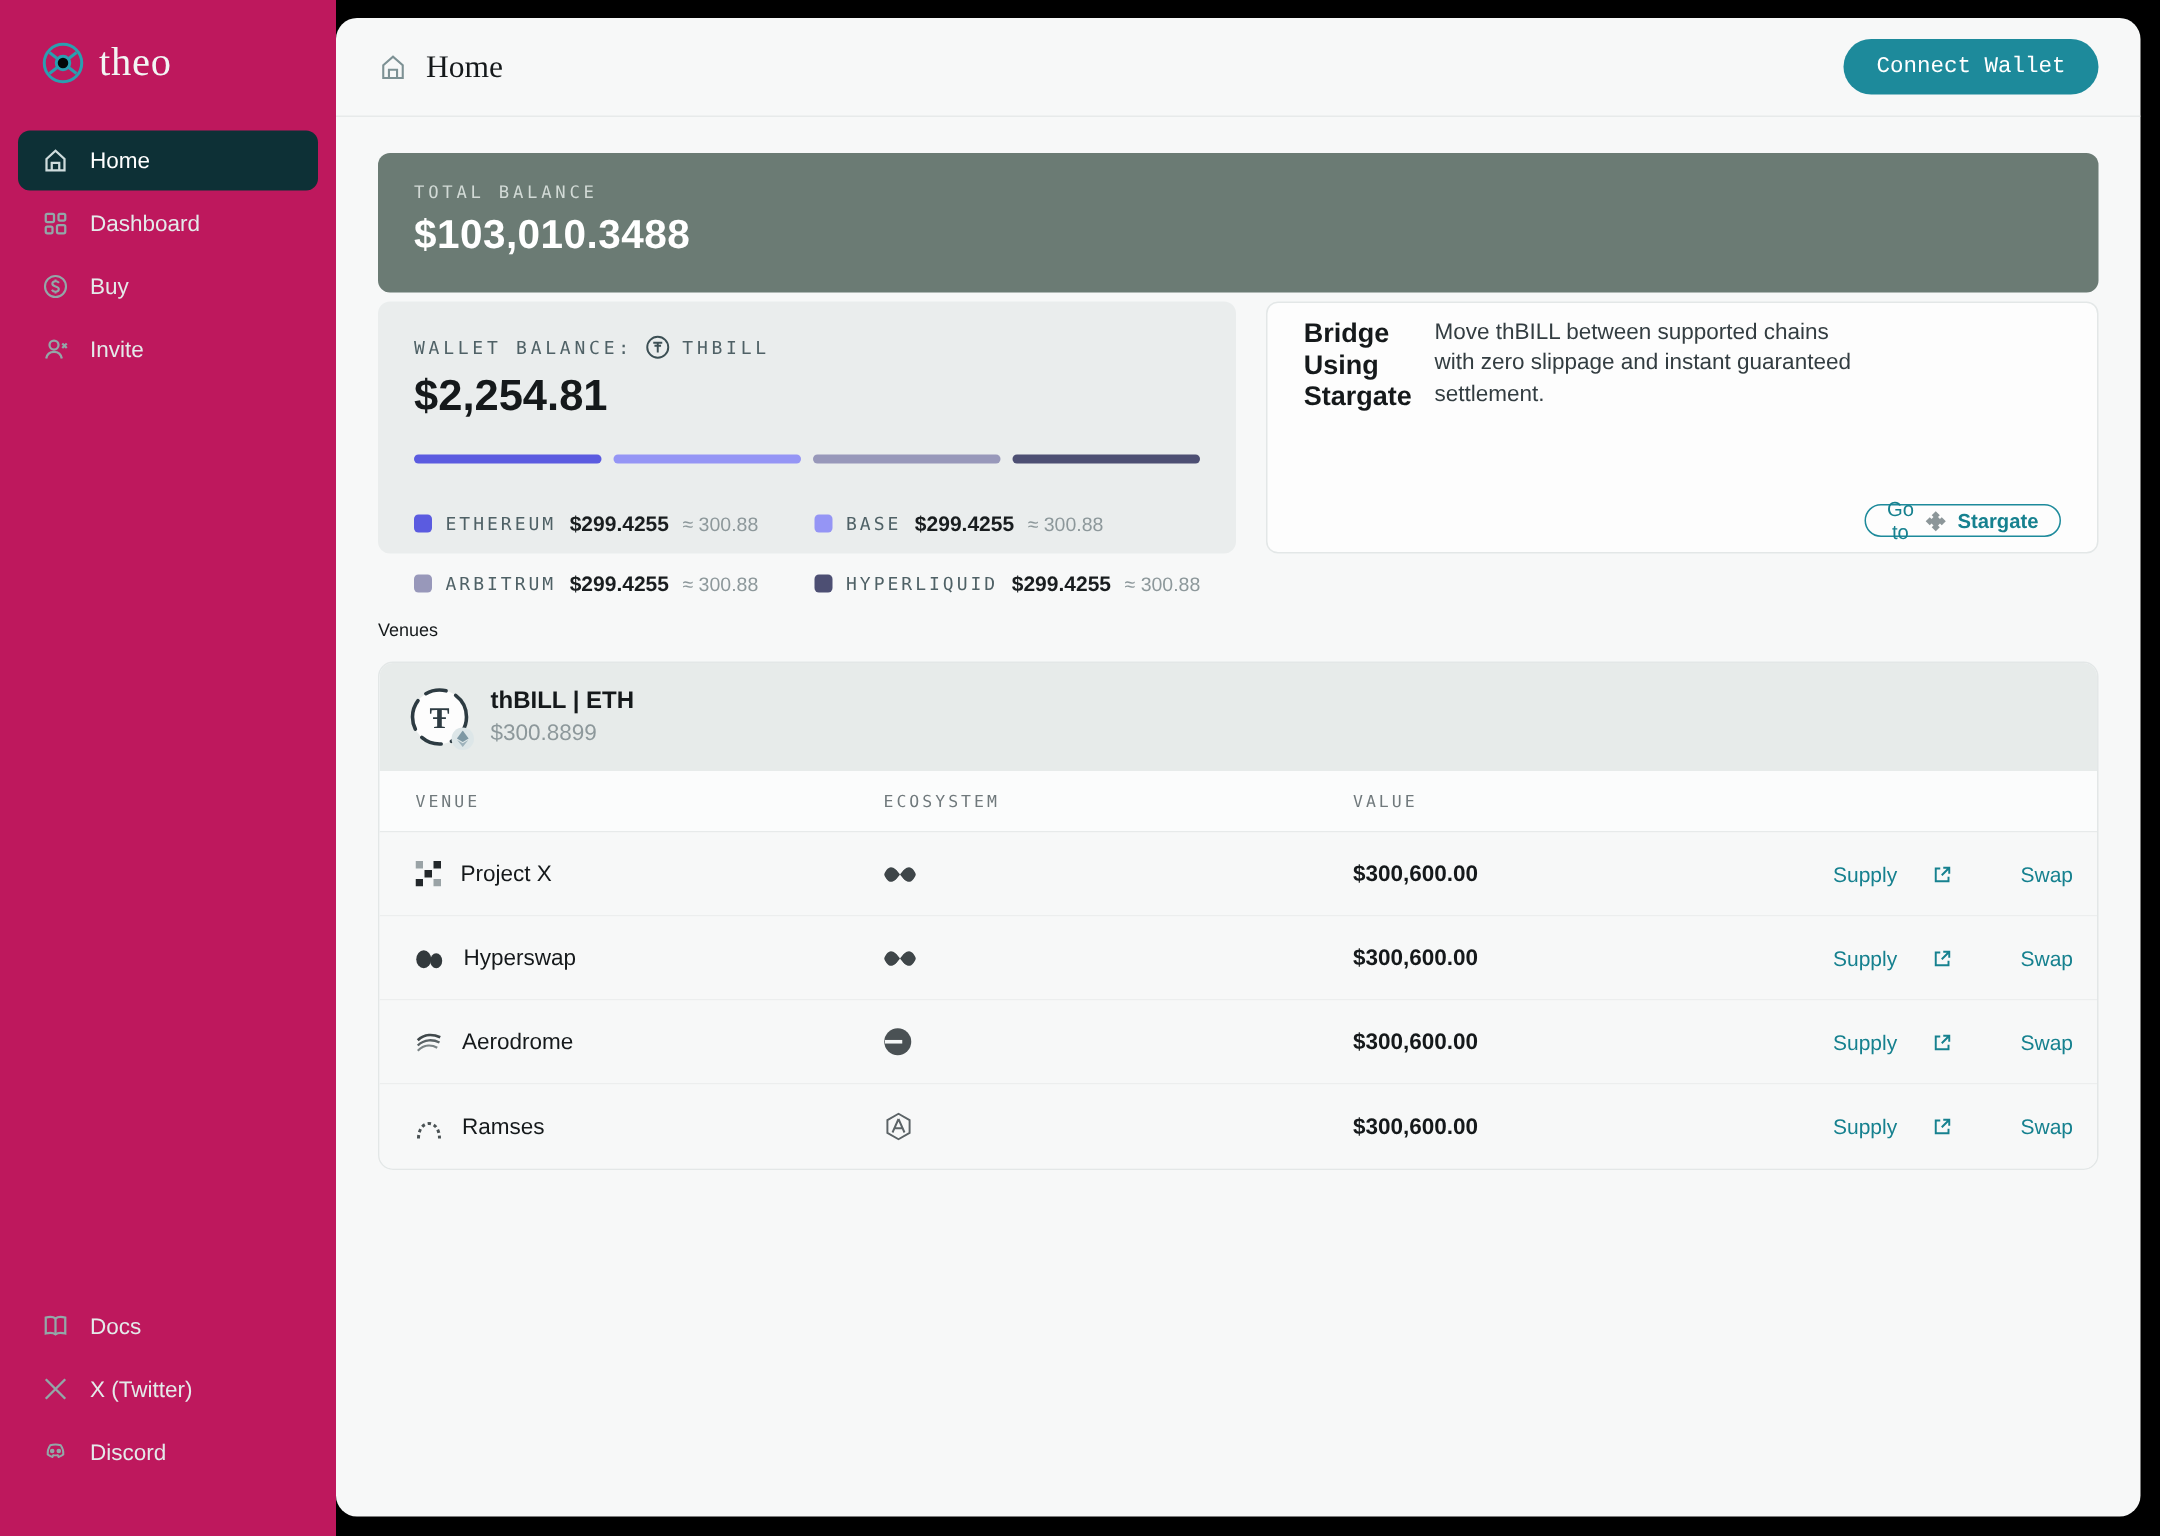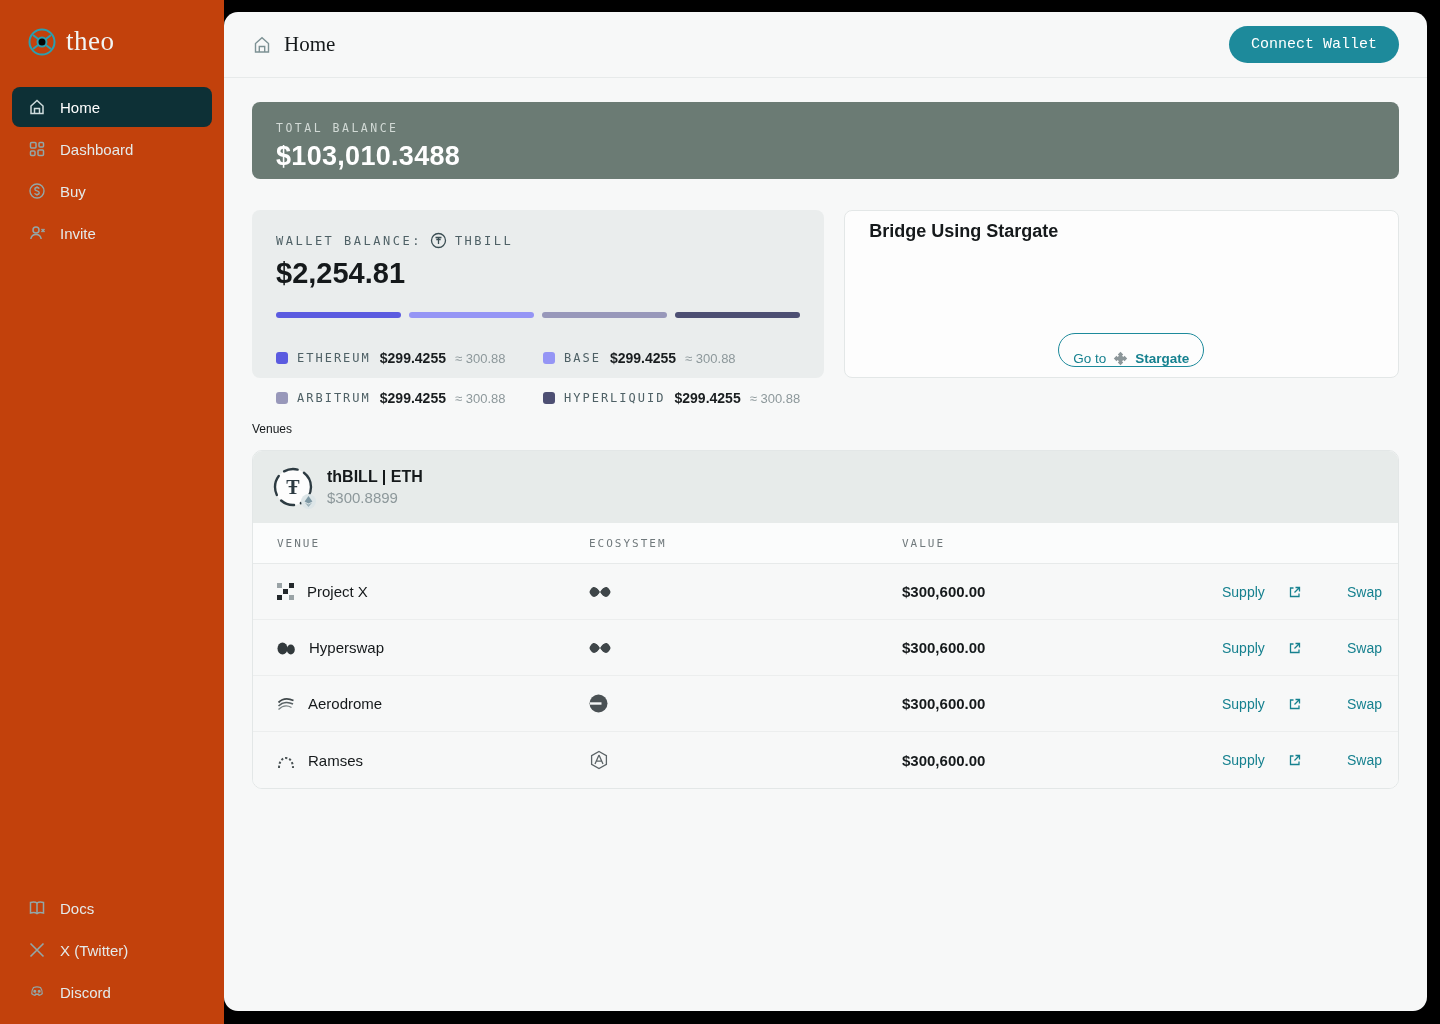--- a/index.html
+++ b/index.html
@@ -1,19 +1,19 @@
 <!DOCTYPE html>
 <html><head>
 <meta charset="utf-8">
 <style>
   * { margin:0; padding:0; box-sizing:border-box; }
   html,body { width:1440px; height:1024px; background:#000; font-family:"Liberation Sans", sans-serif; overflow:hidden; }
 
   
-  .sidebar { position:absolute; left:0; top:0; width:224px; height:1024px; background:#c2410c; display:flex; flex-direction:column; padding:26px 12px 12px; }
+  .sidebar { position:absolute; left:0; top:0; width:224px; height:1024px; background:#be185d; display:flex; flex-direction:column; padding:26px 12px 36px; }
   .logo { display:flex; align-items:center; gap:10px; padding:0 16px; margin-bottom:30px; }
   .logo-text { font-family:"Liberation Serif", serif; font-size:27px; color:#f2f5f4; letter-spacing:0.5px; }
   .nav { display:flex; flex-direction:column; gap:2px; }
   .nav-item { display:flex; align-items:center; gap:14px; height:40px; padding:0 16px; border-radius:8px; color:#e4eaea; font-size:15px; cursor:pointer; }
   .nav-item .ic { width:18px; height:18px; display:flex; align-items:center; justify-content:center; color:#93a7a8; }
   .nav-item.active { background:#0d3036; color:#ffffff; }
   .nav-item.active .ic { color:#cfdcdd; }
   .sidebar-spacer { flex:1; }
   .sidebar-footer { display:flex; flex-direction:column; gap:2px; }
 
@@ -21,21 +21,21 @@
   .main { position:absolute; left:224px; top:12px; width:1203px; height:999px; background:#f7f8f8; border-radius:14px; overflow:hidden; }
   .topbar { height:66px; display:flex; align-items:center; justify-content:space-between; padding:0 28px; border-bottom:1px solid #e7eaea; }
   .page-title-wrap { display:flex; align-items:center; gap:12px; }
   .page-title { font-family:"Liberation Serif", serif; font-size:21px; color:#15191b; }
   .home-ic { color:#7d9194; display:flex; }
   .connect-btn { background:#1d8a9b; color:#fff; border:none; border-radius:999px; height:37px; padding:0 22px; font-size:15px; font-family:Liberation Mono, monospace; cursor:pointer; }
 
   .content { padding:24px 28px; }
 
   
-  .total-card { background:#6b7b74; border-radius:8px; padding:19px 24px 7px; margin-bottom:31px; }
+  .total-card { background:#6b7b74; border-radius:8px; padding:19px 24px 23px; margin-bottom:6px; }
   .mono-label { font-family:"DejaVu Sans Mono", monospace; font-size:11.5px; letter-spacing:2.5px; color:#d2dad6; }
   .total-value { margin-top:6px; font-size:27px; font-weight:700; color:#ffffff; letter-spacing:0.3px; }
 
   
   .cards-row { display:grid; grid-template-columns:1fr 1fr; gap:20px; margin-bottom:44px; }
   .wallet-card { background:#eaeded; border-radius:8px; padding:22px 24px; height:168px; }
   .wallet-label-row { display:flex; align-items:center; gap:8px; }
   .wallet-label-row .mono-label, .wallet-token { font-family:"DejaVu Sans Mono", monospace; font-size:12px; letter-spacing:2.5px; color:#4f6166; }
   .token-mini { color:#3c4f54; display:flex; }
   .wallet-value { margin-top:8px; font-size:29px; font-weight:700; color:#15191b; }
@@ -44,21 +44,21 @@
   .chain-legend { display:grid; grid-template-columns:243px 1fr; row-gap:11px; margin-top:32px;gap:24px; }
   .legend-item { display:flex; align-items:center; gap:9px; white-space:nowrap; }
   .legend-chip { width:12px; height:12px; border-radius:3px; flex:none; }
   .legend-name { font-family:"DejaVu Sans Mono", monospace; font-size:12px; letter-spacing:2px; color:#4f6166; }
   .legend-val { font-size:14px; font-weight:700; color:#191d1f; }
   .legend-approx { font-size:13px; color:#8d989b; }
 
   .bridge-card { background:#fdfdfd; border:1px solid #e3e7e7; border-radius:8px; padding:10px 24px; height:168px; display:flex; flex-direction:row; }
   .bridge-title { font-size:18px; font-weight:700; color:#15191b; margin-bottom:10px; }
   .bridge-desc { font-size:15px; line-height:1.35; color:#333d41; max-width:540px; }
-  .bridge-btn { margin-top:auto; align-self:flex-start; display:flex; align-items:flex-end; gap:7px; border:1px solid #1d8a9b; background:transparent; border-radius:999px; height:34px; padding:0 14px; color:#157profile} 
+  .bridge-btn { margin-top:auto; align-self:flex-start; display:flex; align-items:center; gap:7px; border:1px solid #1d8a9b; background:transparent; border-radius:999px; height:22px; padding:0 14px; color:#157profile} 
   .bridge-btn { color:#16818f; font-size:13.5px; cursor:pointer; }
   .bridge-btn .brand { font-weight:700; }
   .stargate-ic { color:#8c9699; display:flex; }
 
   
   .venues-heading { font-size:12px; font-weight:500; color:#15191b; margin-bottom:14px; }
   .venues-card { background:#fbfcfc; border:1px solid #e3e7e7; border-radius:10px; overflow:hidden; }
   .venues-head { background:#e7ebea; padding:15px 20px; display:flex; align-items:center; gap:14px; height:72px; }
   .pair-name { font-size:16px; font-weight:700; color:#15191b; }
   .pair-price { font-size:15px; color:#8d989b; margin-top:3px; }
@@ -233,20 +233,21 @@
             <span class="legend-chip" style="background: rgb(77, 79, 115);"></span>
             <span class="legend-name">HYPERLIQUID</span>
             <span class="legend-val">$299.4255</span>
             <span class="legend-approx">≈ 300.88</span>
           </div>
         </div>
       </div>
 
       <div class="bridge-card">
         <div class="bridge-title">Bridge Using Stargate</div>
+        <div class="bridge-desc">Move thBILL between supported chains with zero slippage and instant guaranteed settlement.</div>
         <button class="bridge-btn">
           <span>Go to</span>
           <span class="stargate-ic">
             <svg width="15" height="15" viewBox="0 0 15 15">
                 <path d="M7.5 0.8 L10.2 3.5 L9 4.7 L10.3 6 L11.5 4.8 L14.2 7.5 L11.5 10.2 L10.3 9 L9 10.3 L10.2 11.5 L7.5 14.2 L4.8 11.5 L6 10.3 L4.7 9 L3.5 10.2 L0.8 7.5 L3.5 4.8 L4.7 6 L6 4.7 L4.8 3.5 Z" fill="#8c9699"></path>
               </svg>
           </span>
           <span class="brand">Stargate</span>
         </button>
       </div>

